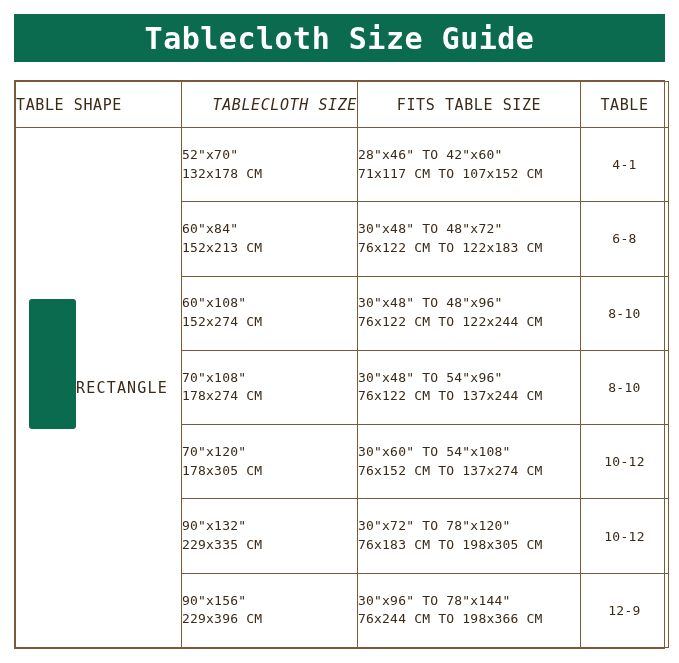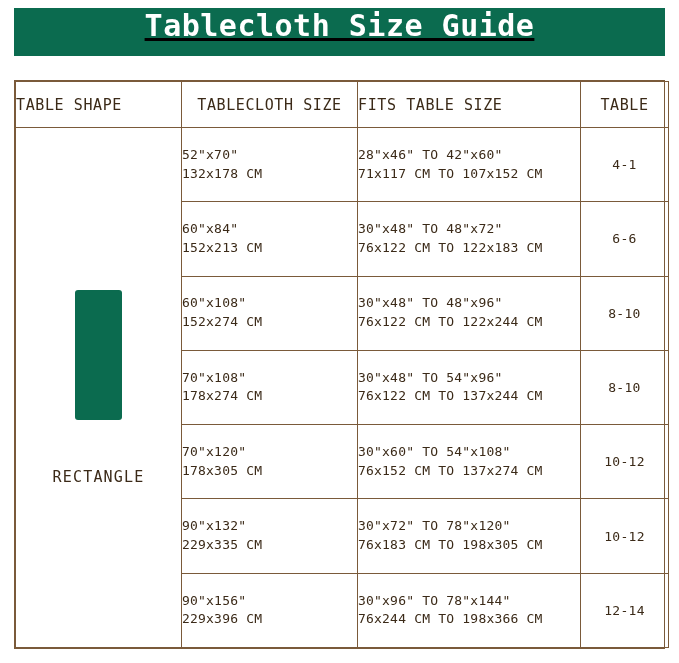--- a/index.html
+++ b/index.html
@@ -15,27 +15,27 @@
   }
   .page {
     position: relative;
     width: 679px;
     height: 663px;
     box-sizing: border-box;
   }
   .banner {
     position: absolute;
     left: 14px;
-    top: 8px;
+    top: 14px;
     width: 651px;
     height: 48px;
     background: #0b6b4f;
     display: flex;
+    align-items: center;
     justify-content: center;
-    text-decoration: underline;
   }
   .banner-title {
     color: #ffffff;
     font-family: "DejaVu Sans Mono", monospace;
     font-weight: bold;
     font-size: 30px;
     letter-spacing: 0.5px;
     white-space: nowrap;
   }
   .table-wrap {
@@ -62,31 +62,31 @@
     font-family: "DejaVu Sans Mono", monospace;
   }
   thead th {
     height: 45px;
     font-weight: normal;
     font-size: 15px;
     letter-spacing: 0.6px;
     color: #3b2a18;
   }
   th.col-shape { width: 165px; text-align: left; padding-left: 20px; }
-  th.col-size  { width: 175px; text-align: center; padding-left: 16px; }
-  th.col-fits  { width: 222px; text-align: left; padding-left: 16px; }
+  th.col-size  { width: 175px; text-align: right; padding-left: 16px; font-style: italic; }
+  th.col-fits  { width: 222px; text-align: center; padding-left: 16px; }
   th.col-seats { width: 87px;  text-align: center; }
 
   td.shape-cell {
     text-align: center;
     position: relative;
   }
   .shape-inner {
     display: flex;
-    flex-direction: column;
+    flex-direction: row;
     align-items: center;
     justify-content: center;
     height: 100%;
   }
   .shape-swatch {
     width: 47px;
     height: 130px;
     background: #0b6b4f;
     border-radius: 3px;
     margin-bottom: 48px;
@@ -152,21 +152,21 @@
 
         <tr>
           <td class="size-cell">
             <span class="line">60"x84"</span>
             <span class="line">152x213 CM</span>
           </td>
           <td class="fits-cell">
             <span class="line">30"x48" TO 48"x72"</span>
             <span class="line">76x122 CM TO 122x183 CM</span>
           </td>
-          <td class="seats-cell">6-6</td>
+          <td class="seats-cell">6-8</td>
         </tr>
 
         <tr>
           <td class="size-cell">
             <span class="line">60"x108"</span>
             <span class="line">152x274 CM</span>
           </td>
           <td class="fits-cell">
             <span class="line">30"x48" TO 48"x96"</span>
             <span class="line">76x122 CM TO 122x244 CM</span>
@@ -212,19 +212,19 @@
 
         <tr>
           <td class="size-cell">
             <span class="line">90"x156"</span>
             <span class="line">229x396 CM</span>
           </td>
           <td class="fits-cell">
             <span class="line">30"x96" TO 78"x144"</span>
             <span class="line">76x244 CM TO 198x366 CM</span>
           </td>
-          <td class="seats-cell">12-14</td>
+          <td class="seats-cell">12-9</td>
         </tr>
       </tbody>
     </table>
   </div>
 
 </div>
 
 </body></html>

